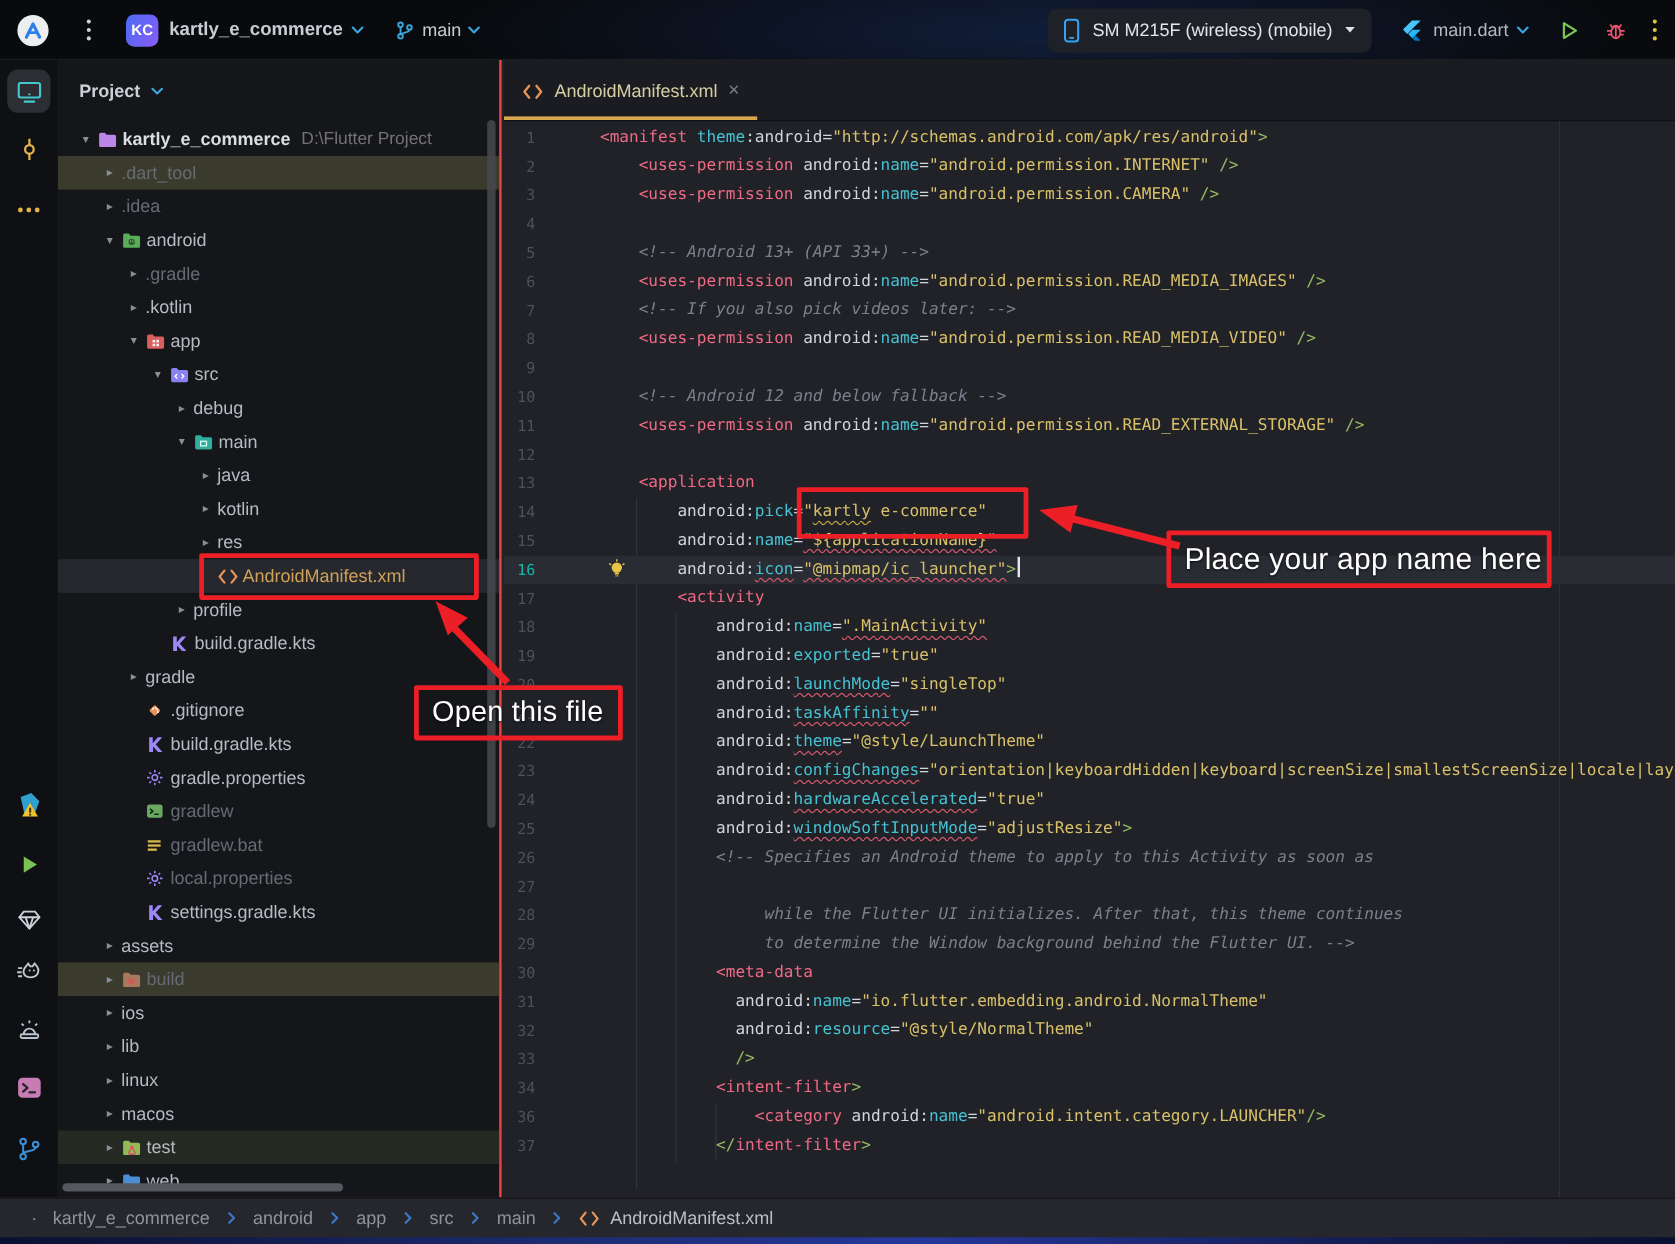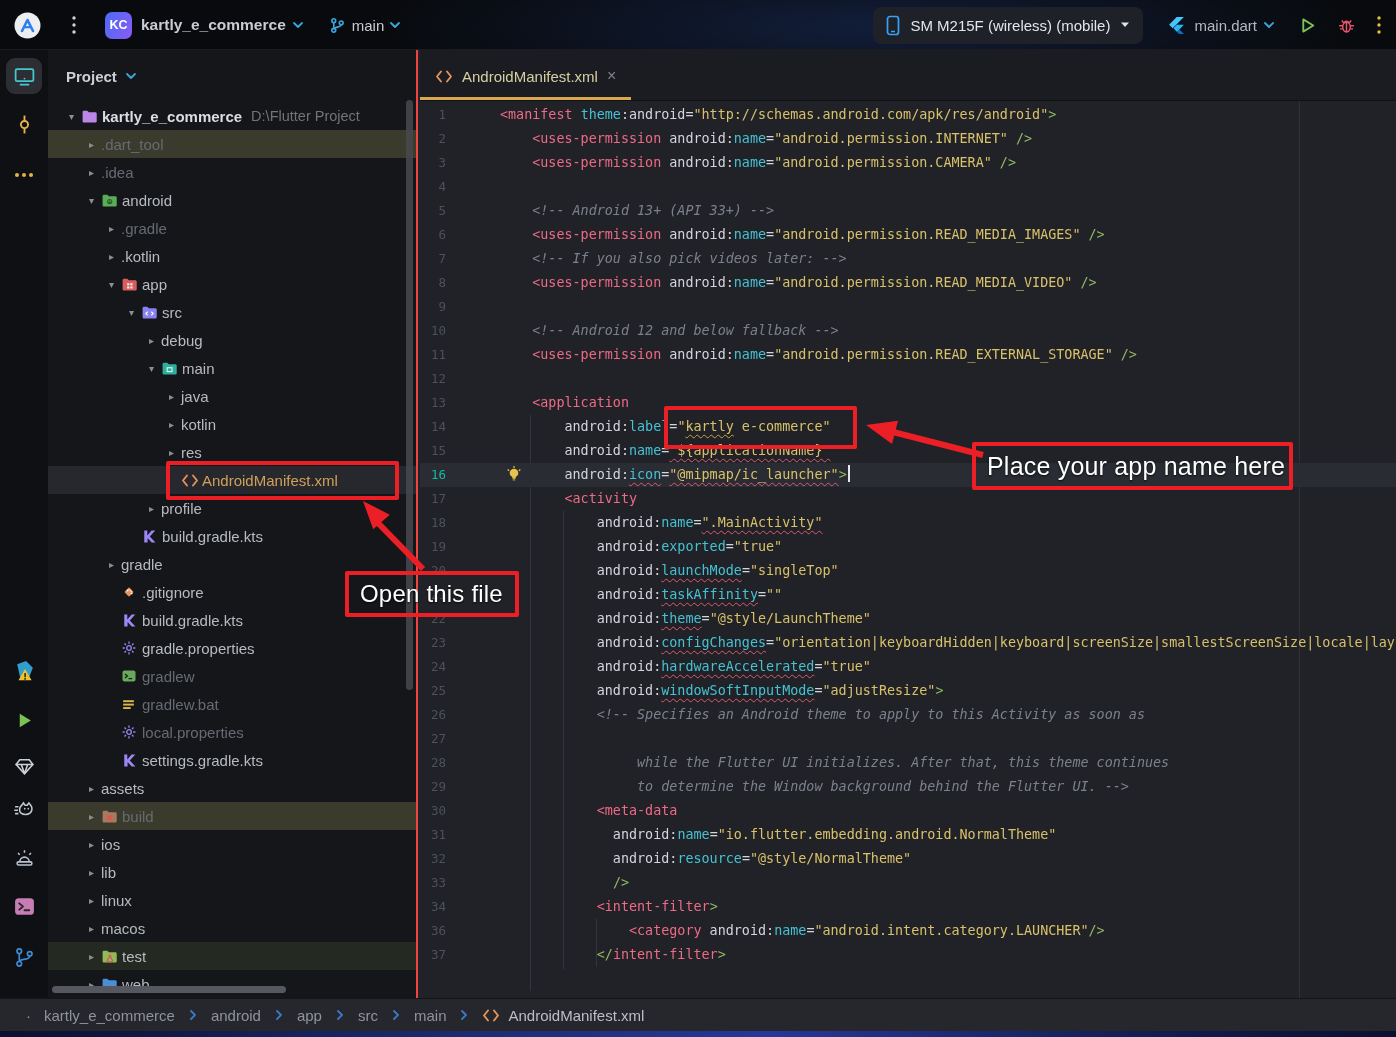--- a/index.html
+++ b/index.html
@@ -575,21 +575,21 @@
           <div class="crow">
             <span class="ln">12</span>
             <span class="codetxt"></span>
           </div>
           <div class="crow">
             <span class="ln">13</span>
             <span class="codetxt"><span class="t-pl">    </span><span class="t-tag">&lt;application</span></span>
           </div>
           <div class="crow">
             <span class="ln">14</span>
-            <span class="codetxt"><span class="t-pl">        android:</span><span class="t-attr">label</span><span class="t-pl">=</span><span class="t-str">"</span><span class="t-strw">kartly</span><span class="t-str"> e-commerce"</span></span>
+            <span class="codetxt"><span class="t-pl">        android:</span><span class="t-attr">pick</span><span class="t-pl">=</span><span class="t-str">"</span><span class="t-strw">kartly</span><span class="t-str"> e-commerce"</span></span>
           </div>
           <div class="crow">
             <span class="ln">15</span>
             <span class="codetxt"><span class="t-pl">        android:</span><span class="t-attr">name</span><span class="t-pl">=</span><span class="t-strp">"${applicationName}"</span></span>
           </div>
           <div class="crow cur">
             <span class="ln">16</span>
             <span class="codetxt"><span class="t-pl">        android:</span><span class="t-attrw">icon</span><span class="t-pl">=</span><span class="t-strp">"@mipmap/ic_launcher"</span><span class="t-grn">&gt;</span><span class="caret"></span></span>
           </div>
           <div class="crow">

